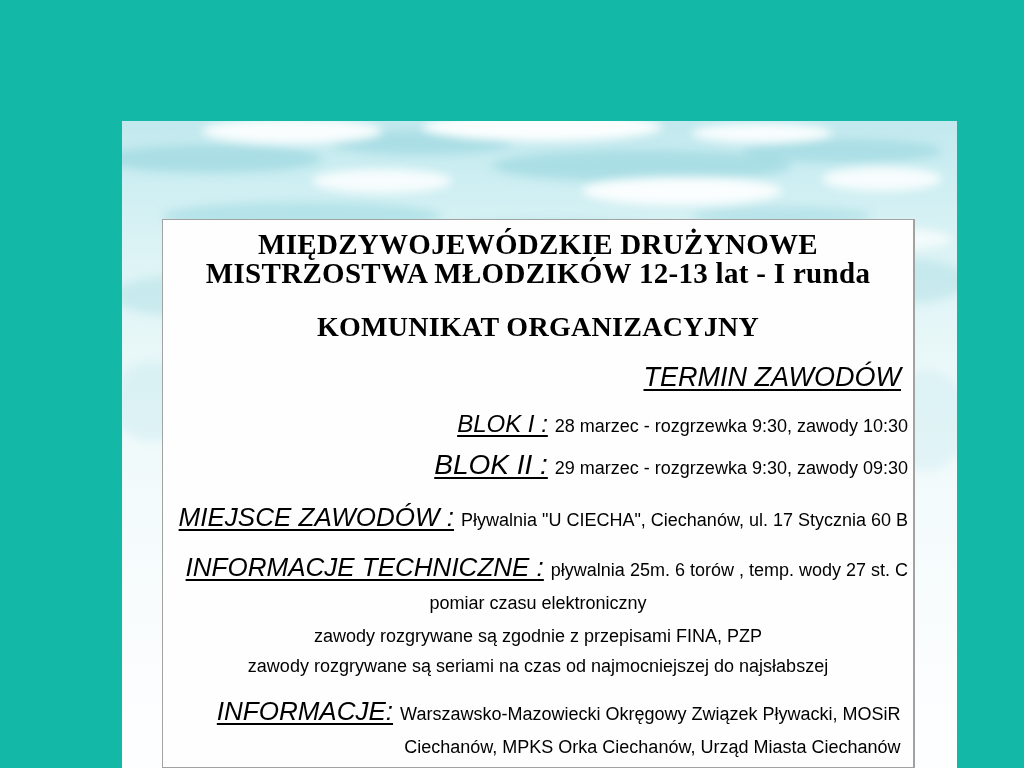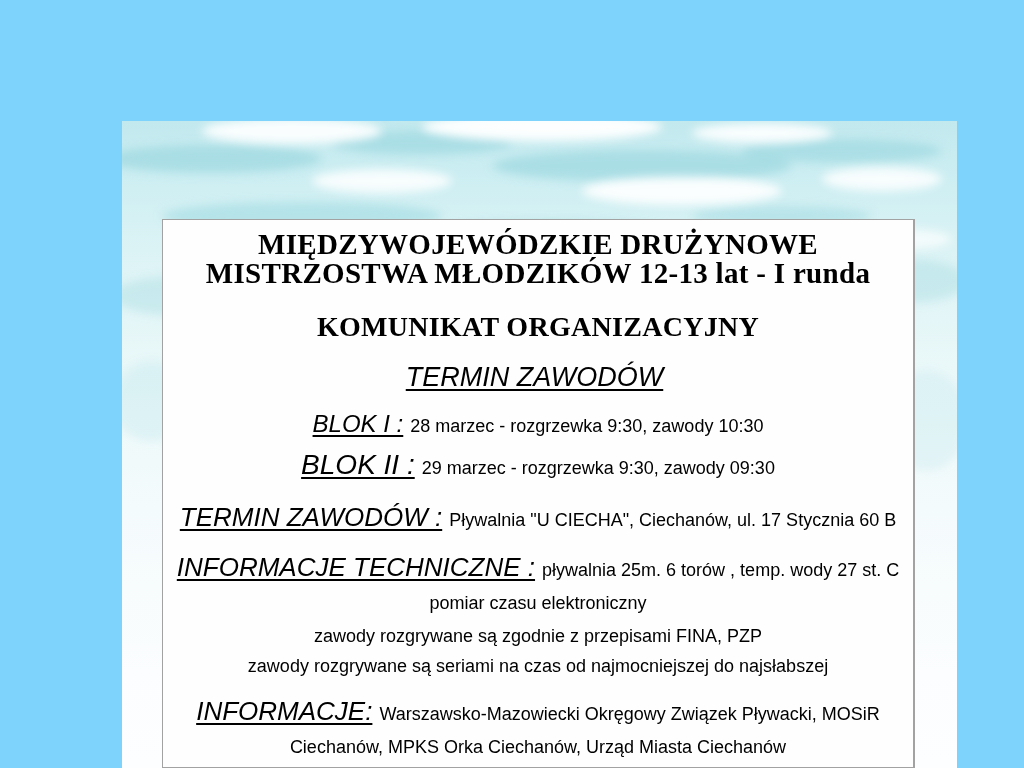--- a/index.html
+++ b/index.html
@@ -9,21 +9,21 @@
     width: 1024px;
     height: 768px;
     overflow: hidden;
     font-family: "Liberation Sans", sans-serif;
     color: #000000;
   }
   .canvas {
     position: relative;
     width: 1024px;
     height: 768px;
-    background: #7dd3fc;
+    background: #14b8a6;
   }
   
   .water {
     position: absolute;
     left: 122px;
     top: 121px;
     width: 835px;
     height: 647px;
   }
   .water svg { display: block; }
@@ -51,21 +51,21 @@
   }
   .title-line.first { padding-top: 10px; }
   .subtitle {
     font-family: "Liberation Serif", serif;
     font-weight: bold;
     font-size: 28px;
     line-height: 28px;
     margin-top: 25px;
     letter-spacing: 0.3px;
   }
-  .sec { line-height: 31px; }
+  .sec { line-height: 31px; text-align: right; }
   .sec-h {
     font-style: italic;
     font-size: 26px;
     text-decoration: underline;
     text-decoration-thickness: 2px;
     text-underline-offset: 3px;
     margin-right: 7px;
     white-space: nowrap;
   }
   .sec-t { font-size: 18px; }
@@ -148,21 +148,21 @@
 
     <div class="sec sec-blok1">
       <span class="sec-h">BLOK I :</span><span class="sec-t">28 marzec - rozgrzewka 9:30, zawody 10:30</span>
     </div>
 
     <div class="sec sec-blok2">
       <span class="sec-h">BLOK II :</span><span class="sec-t">29 marzec - rozgrzewka 9:30, zawody 09:30</span>
     </div>
 
     <div class="sec sec-miejsce">
-      <span class="sec-h">TERMIN ZAWODÓW :</span><span class="sec-t">Pływalnia "U CIECHA", Ciechanów, ul. 17 Stycznia 60 B</span>
+      <span class="sec-h">MIEJSCE ZAWODÓW :</span><span class="sec-t">Pływalnia "U CIECHA", Ciechanów, ul. 17 Stycznia 60 B</span>
     </div>
 
     <div class="sec sec-informacje">
       <span class="sec-h">INFORMACJE TECHNICZNE :</span><span class="sec-t">pływalnia 25m. 6 torów , temp. wody 27 st. C</span>
     </div>
 
     <div class="plain line-pomiar">pomiar czasu elektroniczny</div>
 
     <div class="plain line-zawody1">zawody rozgrywane są zgodnie z przepisami FINA, PZP</div>
 

